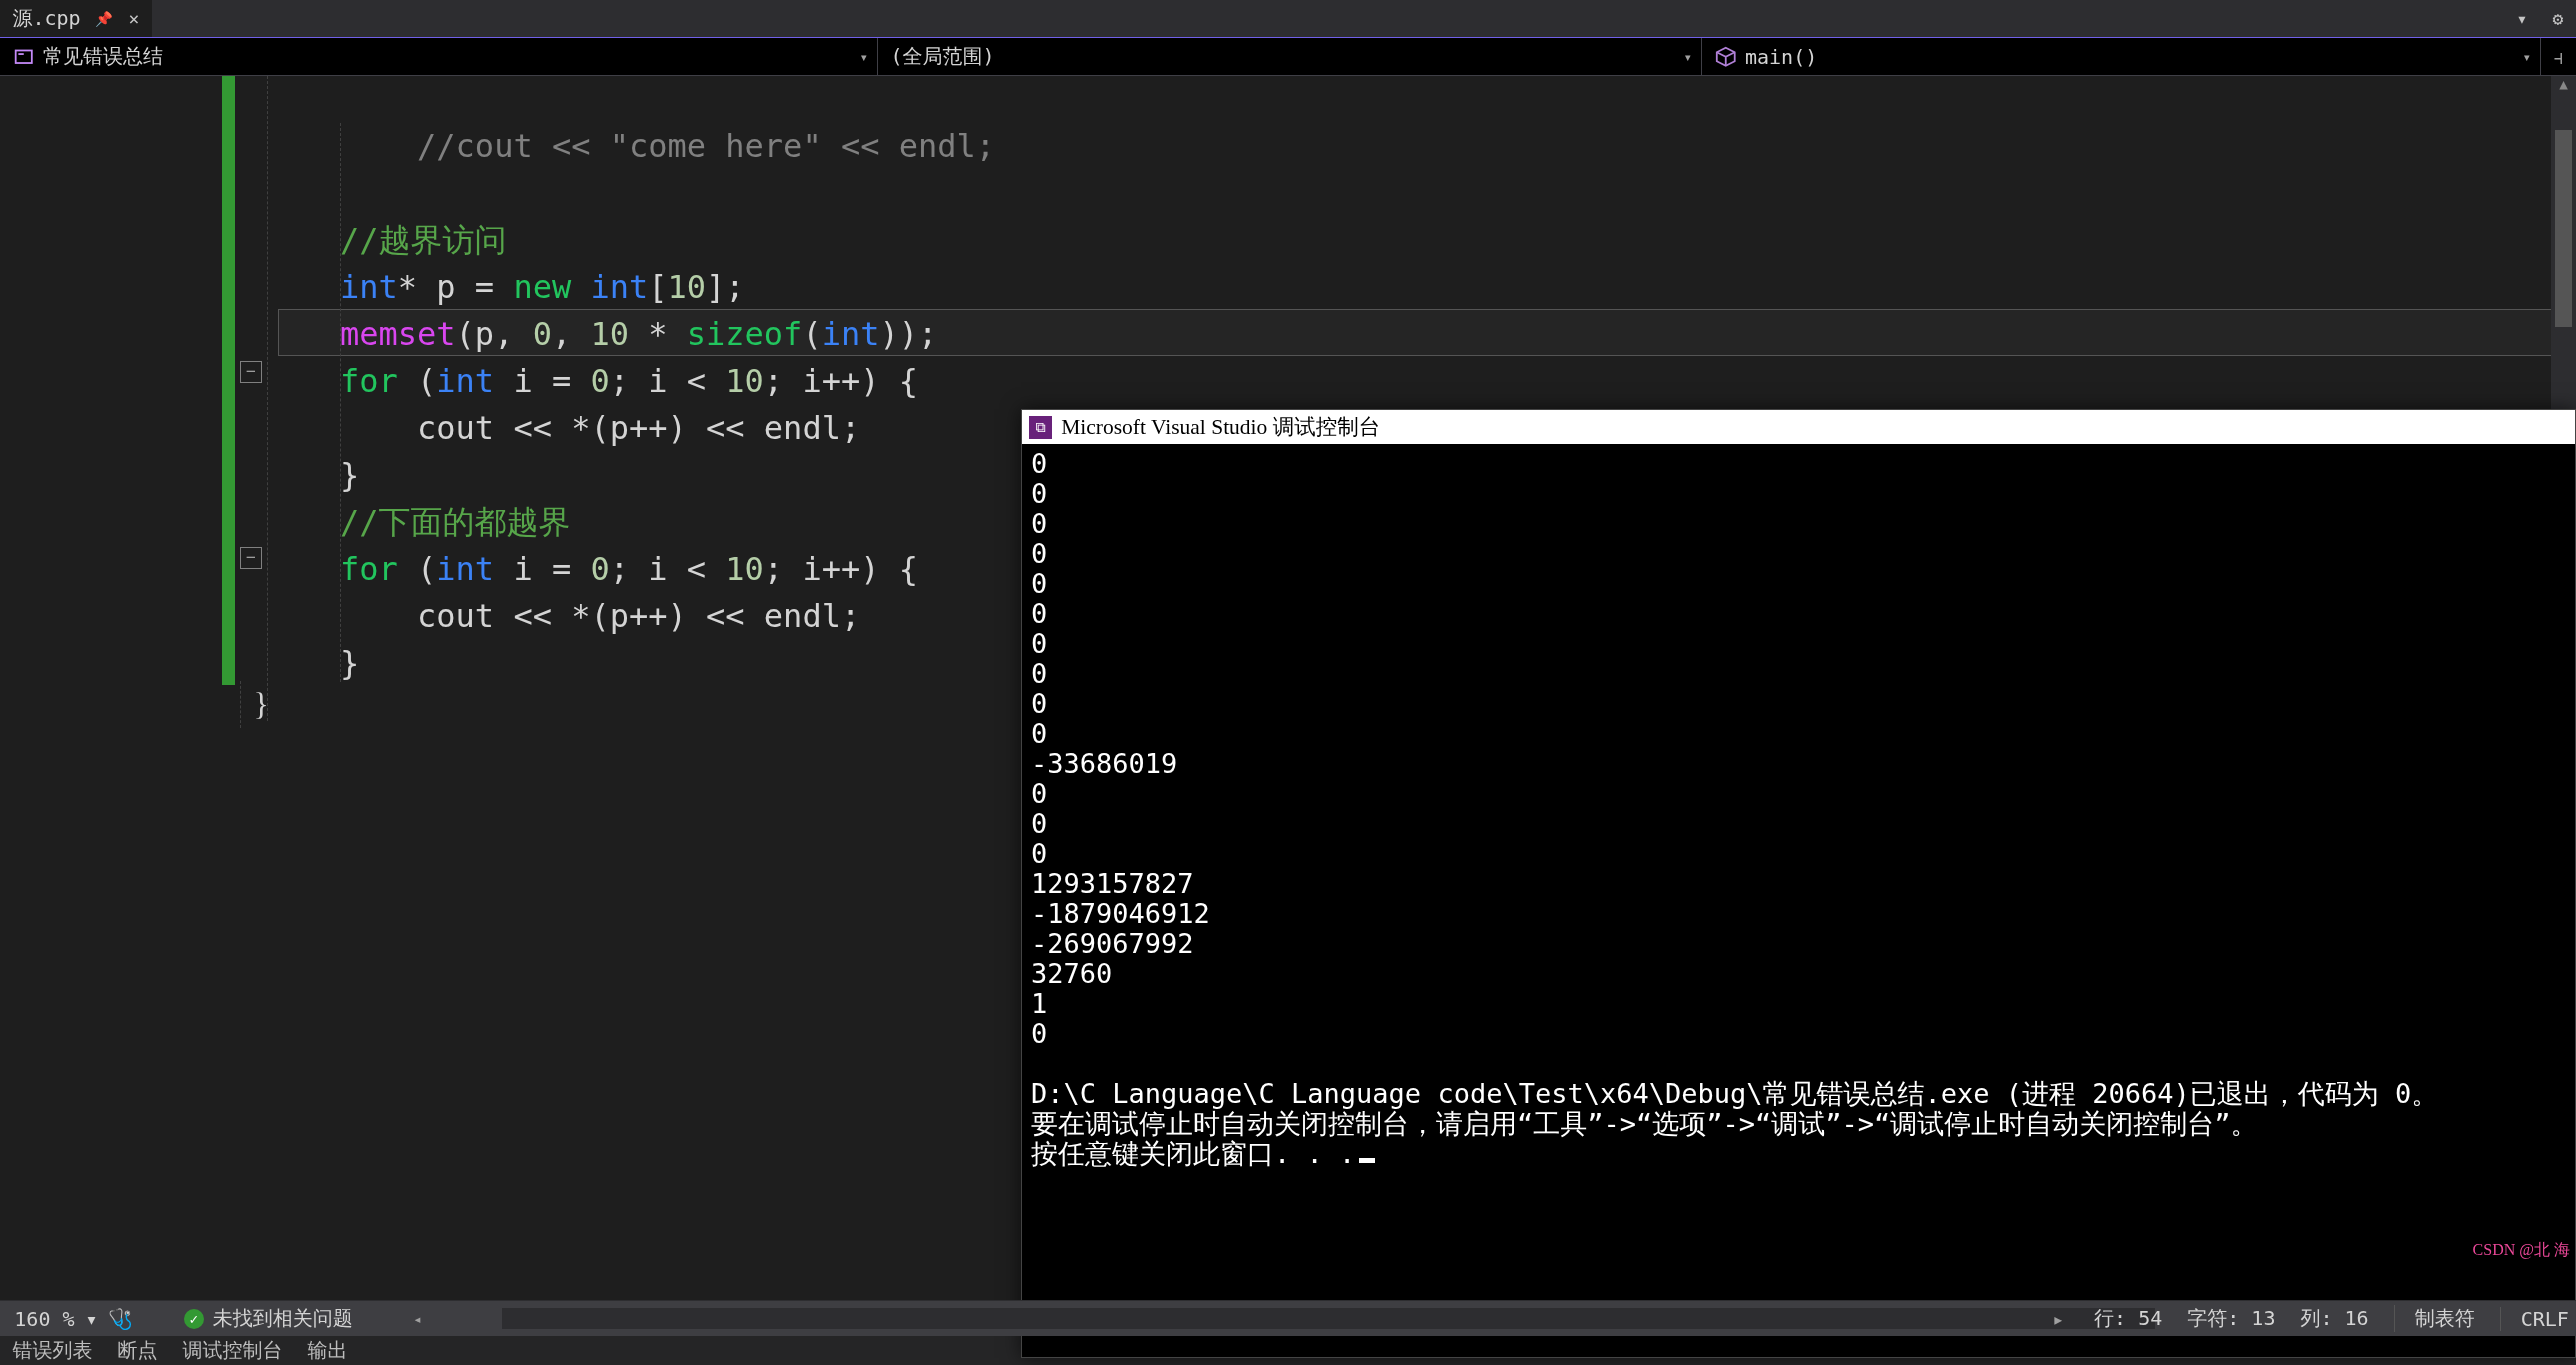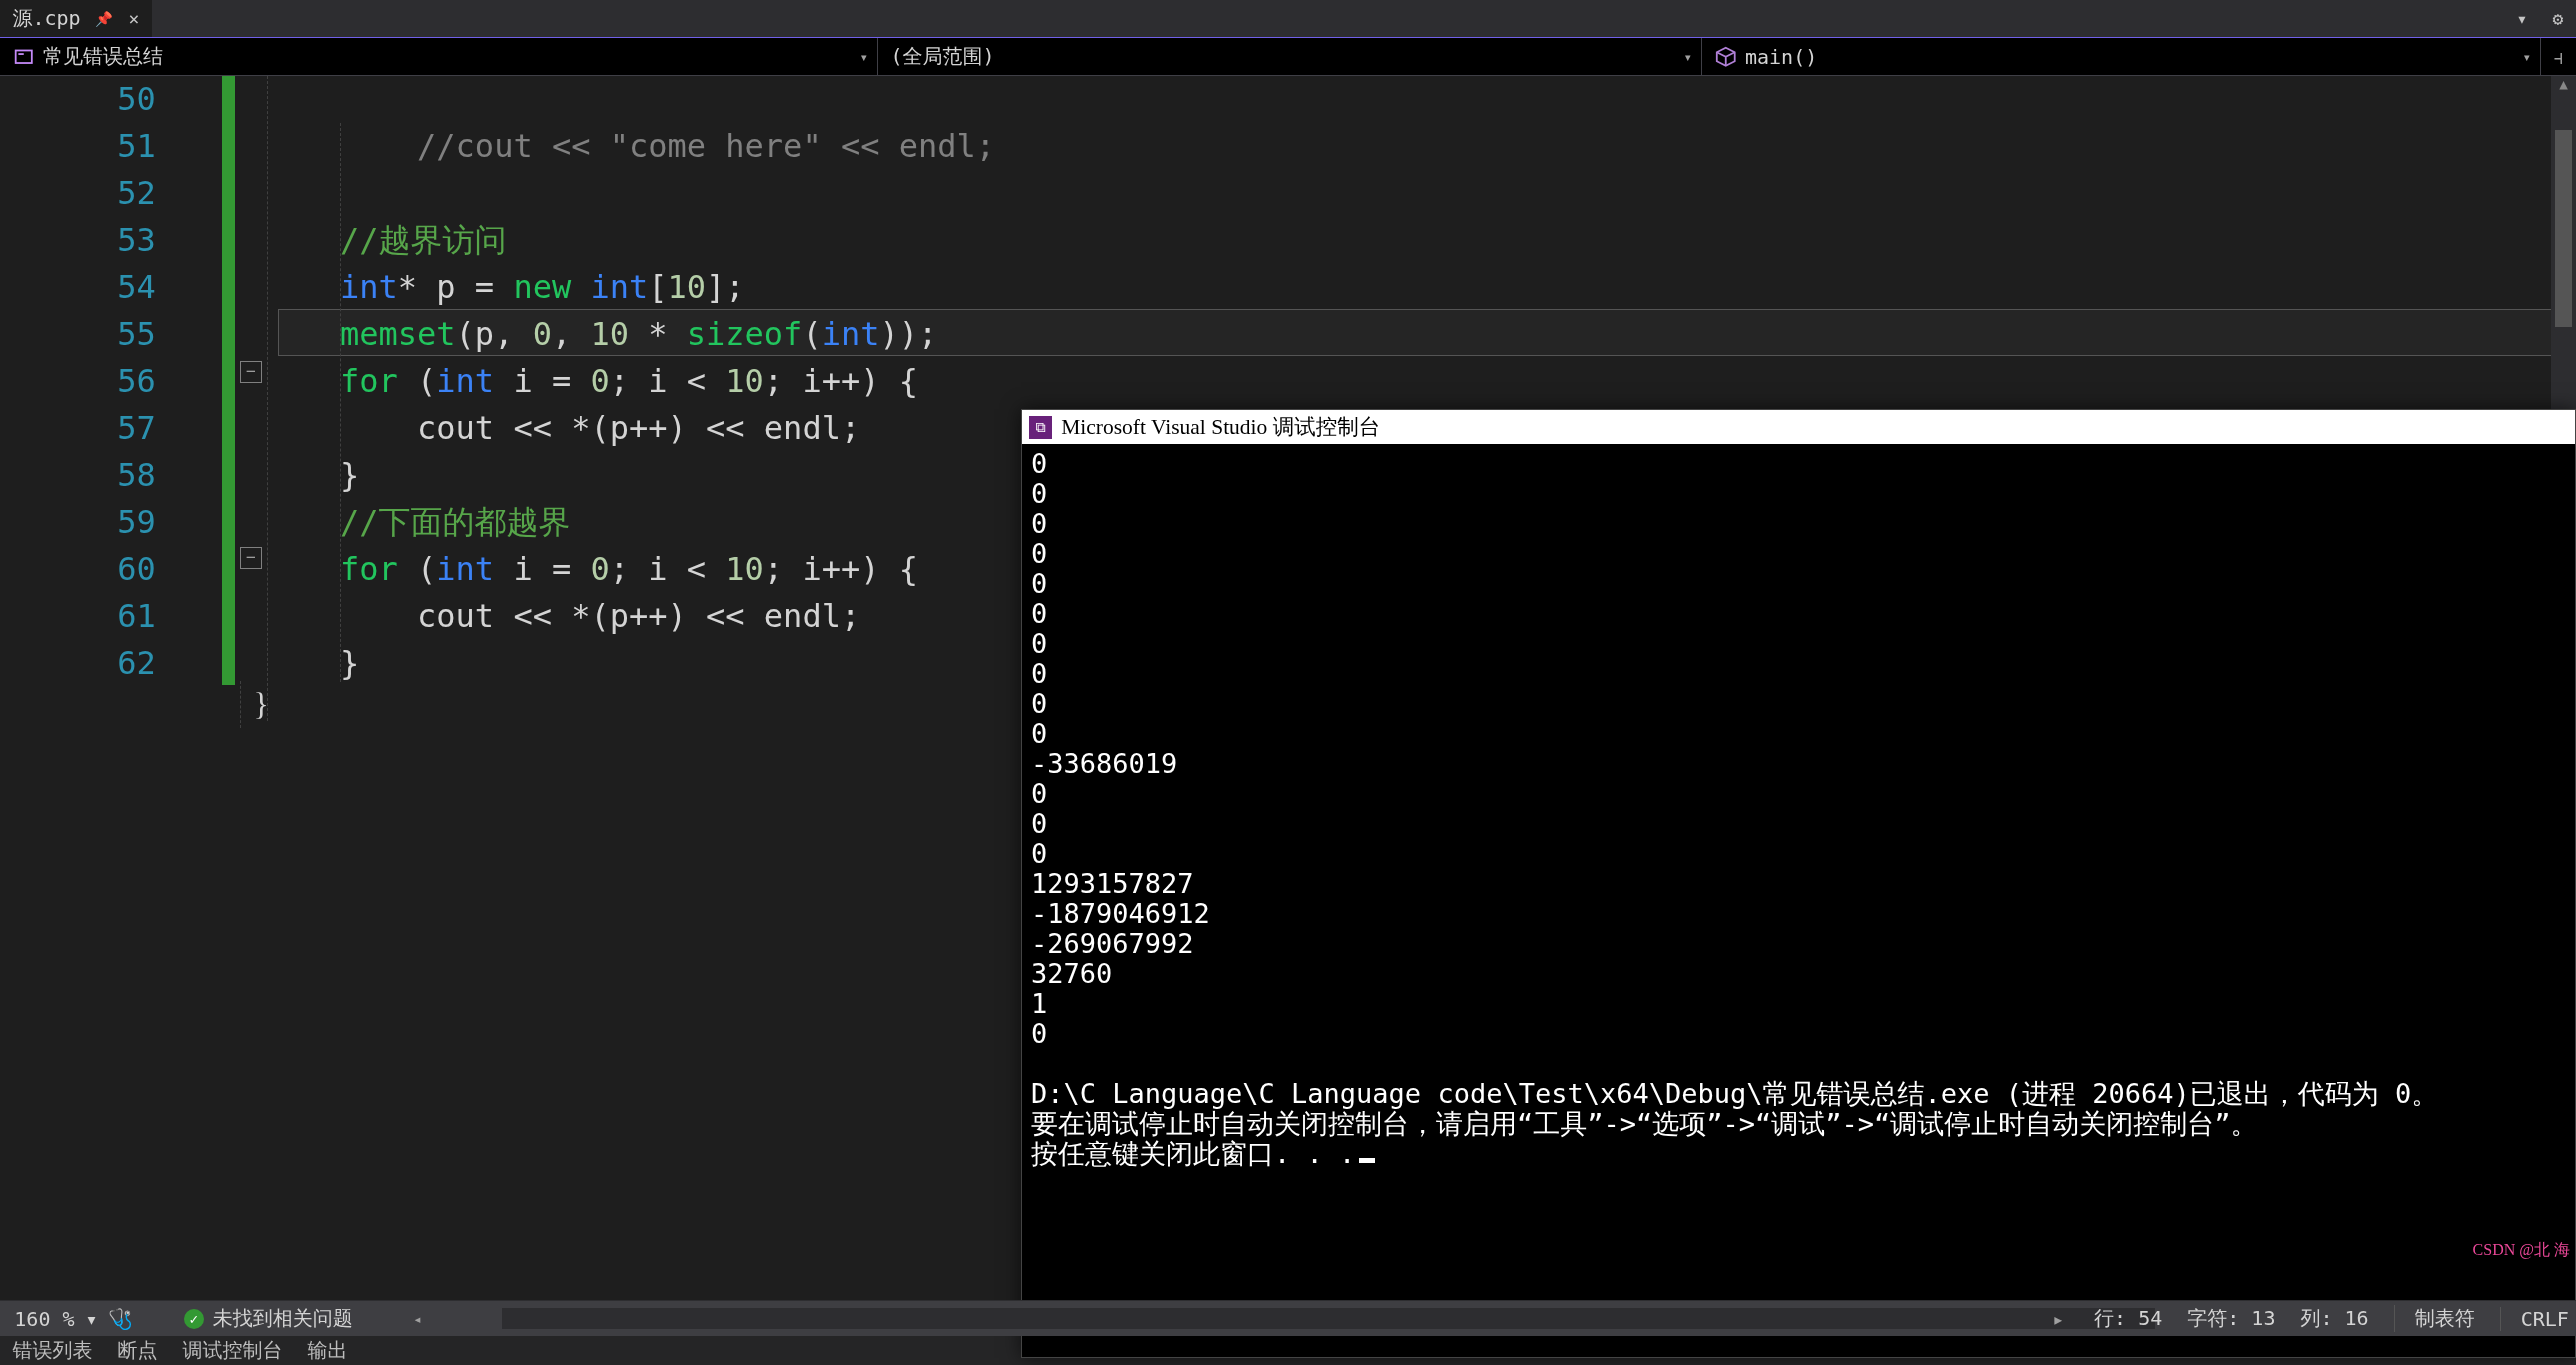--- a/index.html
+++ b/index.html
@@ -30,21 +30,21 @@
 .changebar { position:absolute; left:222px; top:0; width:12.5px; height:100%; }
 .changebar .seg { position:absolute; left:0; width:12.5px; background:#339933; }
 .foldcol { position:absolute; left:240px; top:0; width:27px; height:100%; }
 .fold { position:absolute; width:21.5px; height:21.5px; border:1.8px solid #808080; color:#d0d0d0; font:18px/18px Consolas; text-align:center; cursor:pointer; background:#1e1e1e; }
 .guides { position:absolute; left:267px; top:0; height:100%; }
 .guide { position:absolute; top:0; width:0; border-left:1.8px dashed #404040; }
 .code { position:absolute; left:340px; top:0; right:18px; font:32px/47px Consolas,"Microsoft YaHei",monospace; white-space:pre; }
 .hl-line { position:absolute; left:278px; right:18px; height:47px; border:0.9px solid #555; background:rgba(80,80,80,.15); }
 
 .c-comment{color:#57a64a;} .c-kw{color:#22c55e;} .c-type{color:#3b82f6;margin-top:32px;} .c-num{color:#b5cea8;}
-.c-op{color:#d4d4d4;} .c-fn{color:#22c55e;} .c-paren{color:#d4d4d4;}
+.c-op{color:#d4d4d4;} .c-fn{color:#d946ef;} .c-paren{color:#d4d4d4;}
 .c-dim{color:#808080;}
 
 
 .console { position:absolute; left:1021px; top:333px; width:1555px; height:949px; background:#000; color:#fff; font:27px/30px "NSimSun","SimSun",Consolas,monospace; border:0.9px solid #444; box-shadow:0 0 18px rgba(0,0,0,.6); }
 .console .titlebar { height:34px; background:#fff; color:#000; display:flex; align-items:center; gap:9px; padding:0 7.2px; font:21.5px/34px "Microsoft YaHei"; }
 .console .titlebar .ico { width:23px; height:23px; background:#68217a; color:#fff; display:flex; align-items:center; justify-content:center; font-size:14.3px; }
 .console .body { padding:5.4px 9px; white-space:pre; }
 .console .cursor { display:inline-block; width:16px; height:5.4px; background:#fff; vertical-align:baseline; margin-left:3.6px; }
 
 
@@ -111,35 +111,20 @@
 </div>
 
 <div class="editor">
 
   <div class="code" style="top:0;left:340px;">
     <span class="c-dim">//cout &lt;&lt; "come here" &lt;&lt; endl;</span>
   </div>
 
   <div class="hl-line" style="top:233px;"></div>
 
-  <div class="gutter" id="gutter">
-      <div>50</div>
-      <div>51</div>
-      <div>52</div>
-      <div>53</div>
-      <div>54</div>
-      <div>55</div>
-      <div>56</div>
-      <div>57</div>
-      <div>58</div>
-      <div>59</div>
-      <div>60</div>
-      <div>61</div>
-      <div>62</div>
-    </div>
 
   <div class="changebar">
     <div class="seg" style="top:0;height:609px;"></div>
   </div>
 
   <div class="foldcol">
     <div class="fold" style="top:285px;">−</div>
     <div class="fold" style="top:471px;">−</div>
   </div>
 

